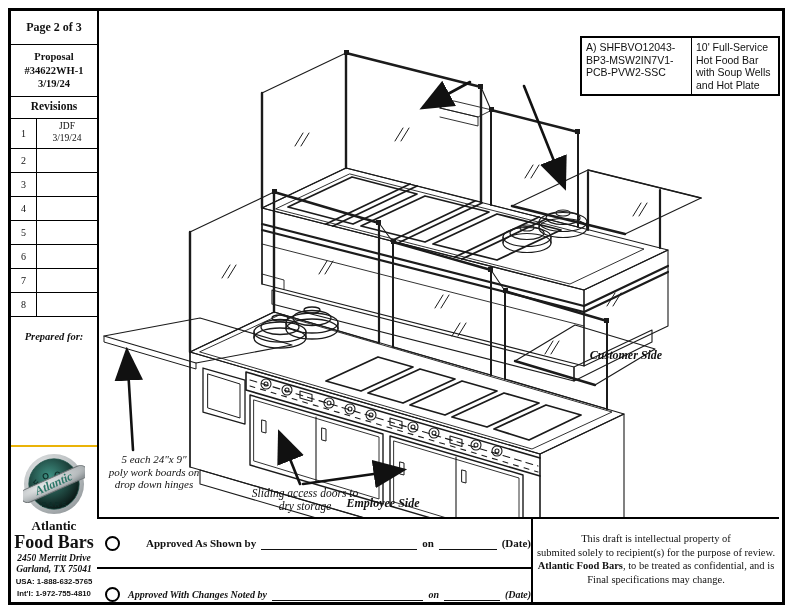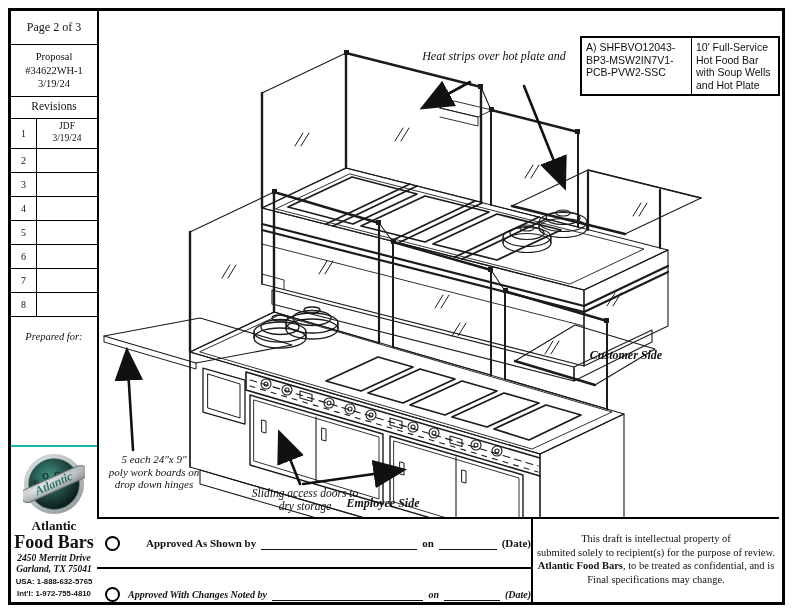--- a/index.html
+++ b/index.html
@@ -3,31 +3,31 @@
 <meta charset="utf-8">
 <style>
   html,body{margin:0;padding:0;background:#e8e8e8;}
   .page{position:relative;width:792px;height:612px;background:#ffffff;overflow:hidden;
         font-family:"Liberation Serif",serif;color:#111;}
   .outer-frame{position:absolute;left:8px;top:8px;width:771px;height:591px;
         border:3px solid #000;background:#fff;}
   
   .sidebar{position:absolute;left:11px;top:11px;width:86px;height:585px;
         border-right:2px solid #000;background:#fff;z-index:5;}
-  .sb-cell{border-bottom:1.5px solid #000;text-align:center;box-sizing:border-box;}
+  .sb-cell{border-bottom:1.5px solid #000;text-align:center;box-sizing:border-box;font-weight:bold;}
   .sb-page{height:34px;font-size:12px;padding-top:9px;}
   .sb-proposal{height:52px;font-size:10.5px;padding-top:5px;line-height:1.3;}
   .sb-rev-hd{height:22px;font-size:11.5px;padding-top:3px;}
   .rev-row{display:flex;border-bottom:1.5px solid #000;box-sizing:border-box;}
   .rev-num{width:26px;border-right:1.5px solid #000;box-sizing:border-box;
         font-size:10px;display:flex;align-items:center;justify-content:center;}
   .rev-entry{flex:1;font-size:9.5px;line-height:1.25;padding-top:2px;text-align:center;}
   .rev-h30{height:30px;} .rev-h24{height:24px;}
   .sb-prepared{height:130px;font-size:10.5px;font-style:italic;padding-top:14px;
-        border-bottom:2px solid #14b8a6;}
+        border-bottom:2px solid #eab308;}
   .sb-logo-block{height:160px;text-align:center;padding-top:6px;}
   .company-name{font-weight:bold;font-size:13px;line-height:1.05;}
   .company-addr{font-weight:bold;font-style:italic;font-size:9.5px;line-height:1.15;margin-top:1px;}
   .company-phone{font-weight:bold;font-size:7.8px;font-family:"Liberation Sans",sans-serif;line-height:1.25;margin-top:2px;}
   .company-web{font-weight:bold;font-size:7.8px;font-family:"Liberation Sans",sans-serif;line-height:1.2;margin-top:16px;}
   .company-email{font-size:7px;font-family:"Liberation Sans",sans-serif;line-height:1.1;}
   
   .spec-table{position:absolute;left:580px;top:36px;width:196px;height:56px;
         border:2px solid #000;display:flex;background:#fff;z-index:6;
         font-family:"Liberation Sans",sans-serif;font-size:10.5px;line-height:1.2;}
@@ -339,21 +339,20 @@
     <g stroke="#111" stroke-width="2.6">
       <path d="M470,82 L424,107" marker-end="url(#ah)"></path>
       <path d="M524,86 L564,186" marker-end="url(#ah)"></path>
       <path d="M133,450 L127,352" marker-end="url(#ah)"></path>
       <path d="M300,484 L280,434" marker-end="url(#ah)"></path>
       <path d="M303,484 L402,470" marker-end="url(#ah)"></path>
     </g>
   </svg>
 
   <div class="anno" style="left:398px;top:50px;width:192px;">
-    <div>Heat strips over hot plate and</div>
   </div>
   <div class="anno bold" style="left:566px;top:349px;width:120px;">Customer Side</div>
   <div class="anno bold" style="left:318px;top:497px;width:130px;">Employee Side</div>
   <div class="anno" style="left:95px;top:453px;width:118px;font-size:11px;">
     <div>5 each 24"x 9"</div>
     <div>poly work boards on</div>
     <div>drop down hinges</div>
   </div>
   <div class="anno" style="left:225px;top:487px;width:160px;font-size:11.5px;">
     <div>Sliding access doors to</div>

